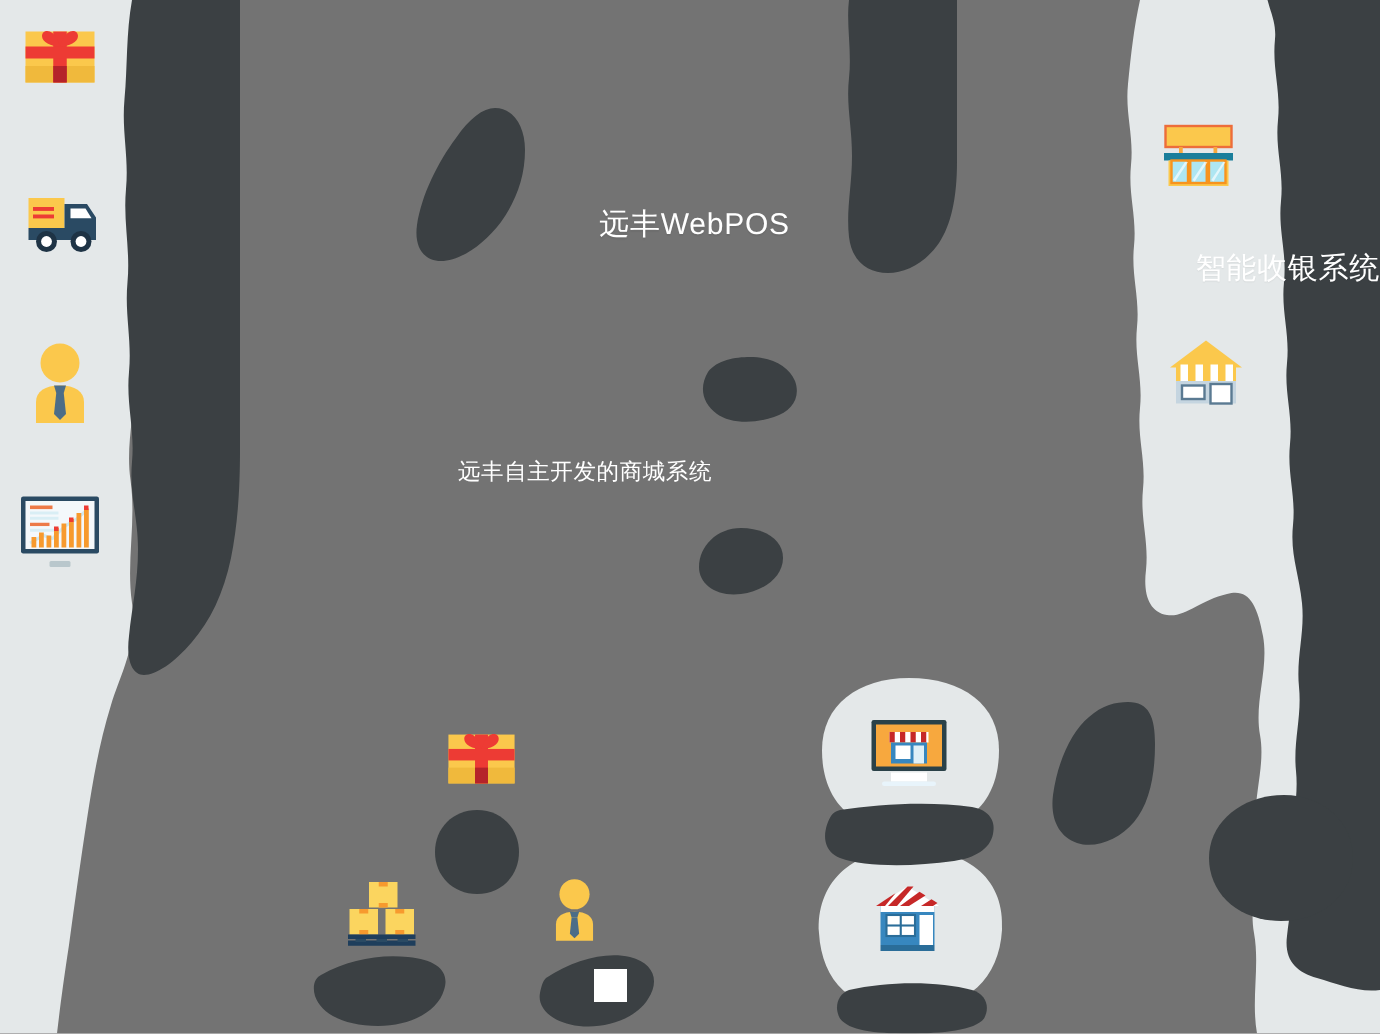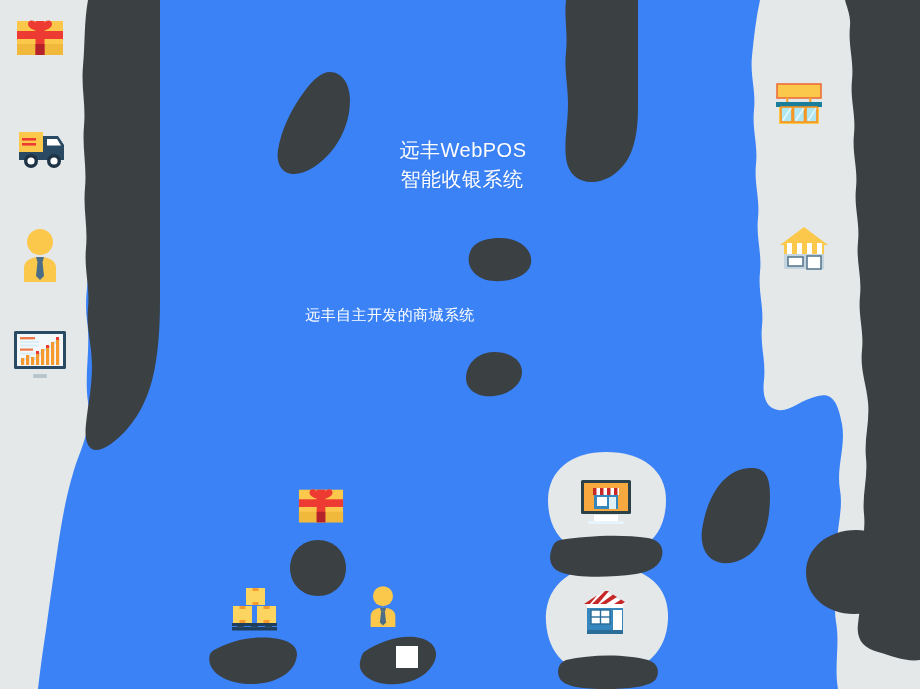--- a/index.html
+++ b/index.html
@@ -4,21 +4,21 @@
 <style>
   * { box-sizing: border-box; margin: 0; padding: 0; }
   html, body {
     width: 920px; height: 689px;
     overflow: hidden;
     font-family: "Liberation Sans", "DejaVu Sans", sans-serif;
   }
   #stage {
     position: relative;
     width: 920px; height: 689px;
-    background: #3b82f6;
+    background: #737373;
     overflow: hidden;
   }
   .layer { position: absolute; inset: 0; }
   svg.layer { display: block; }
 
   
   .title-block {
     position: absolute;
     left: 0; top: 136px;
     width: 920px;
@@ -28,21 +28,21 @@
   .title-line {
     display: block;
     color: #ffffff;
     font-size: 20px;
     line-height: 29px;
     letter-spacing: 0.5px;
     font-weight: 400;
     text-shadow: 0 1px 1px rgba(0,0,0,0.06);
   }
   .title-line.l1 { padding-left: 6px; }
-  .title-line.l2 { padding-left: 4px; }
+  .title-line.l2 { padding-left: 4px; text-align: right; }
 
   .subtitle-block {
     position: absolute;
     left: 0; top: 304px;
     width: 780px;
     text-align: center;
     pointer-events: none;
   }
   .subtitle-line {
     display: block;

